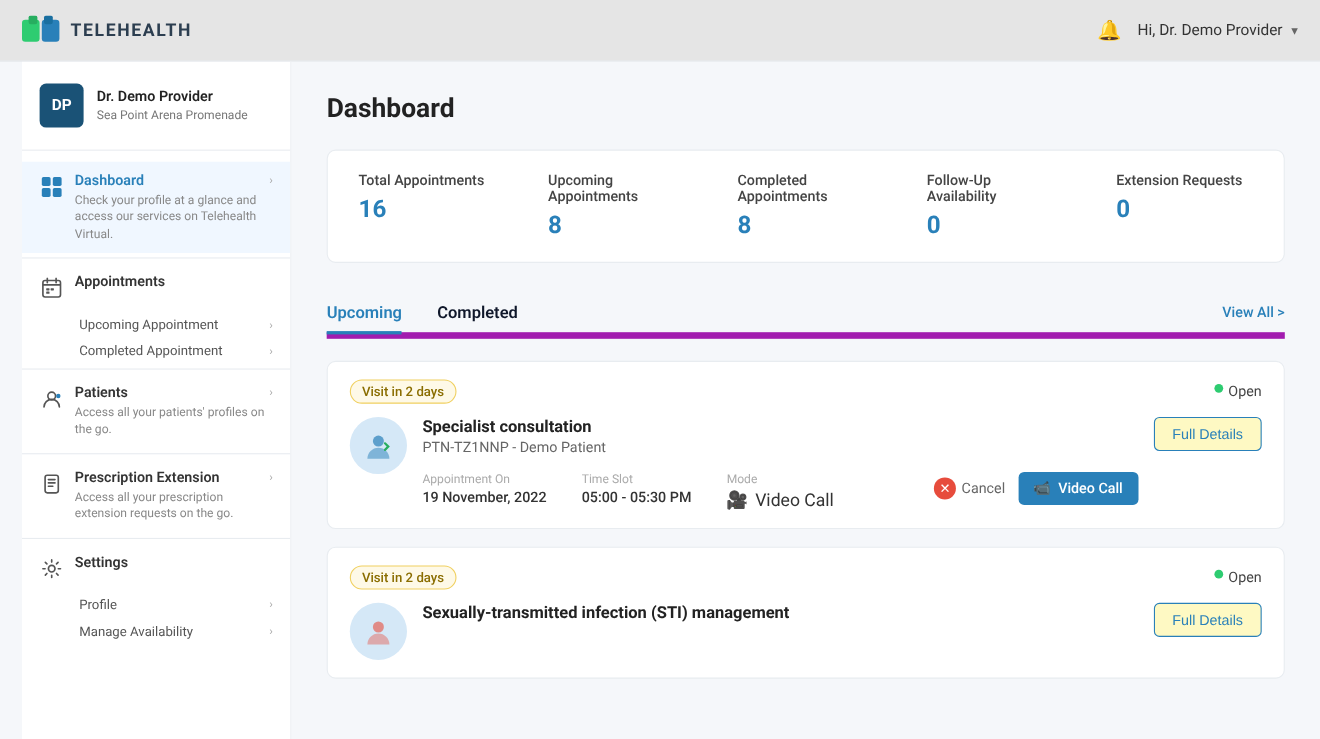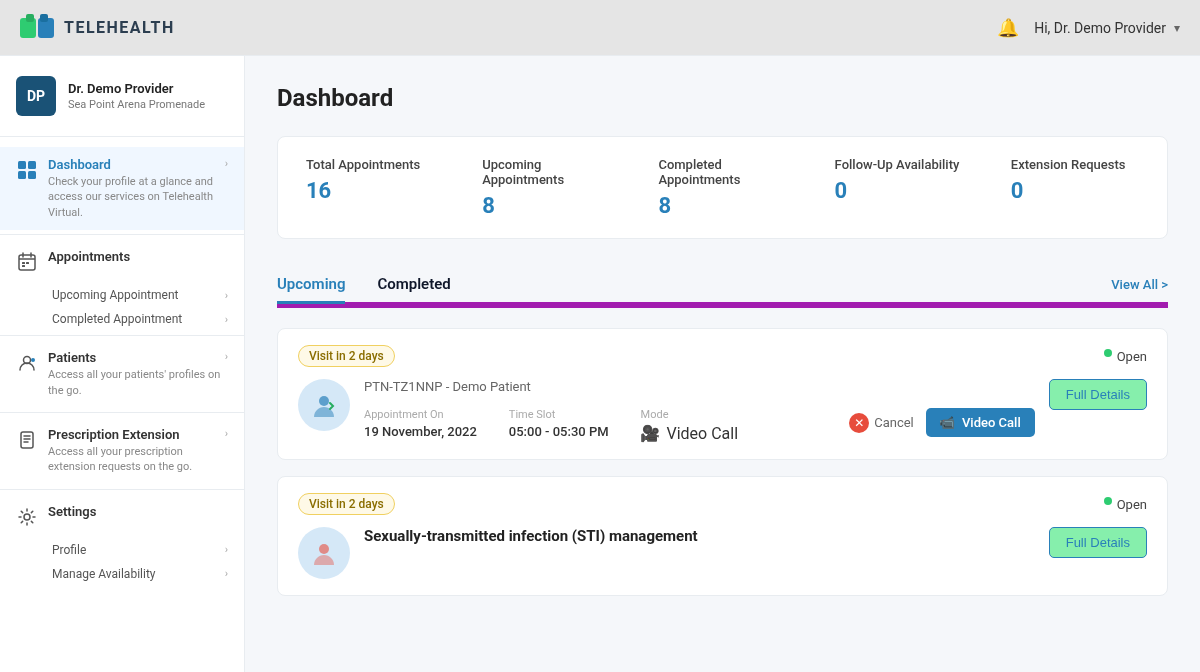--- a/index.html
+++ b/index.html
@@ -51,20 +51,21 @@
     }
 
     
     .sidebar {
       width: 245px;
       background: #fff;
       border-right: 1px solid #e8ecf0;
       flex-shrink: 0;
       overflow-y: auto;
       padding-bottom: 6px;
+      margin-left: 20px;
     }
     .sidebar-profile {
       display: flex;
       align-items: center;
       gap: 12px;
       padding: 20px 16px;
       border-bottom: 1px solid #e8ecf0;
     }
     .avatar {
       width: 40px;
@@ -233,21 +234,21 @@
       display: flex;
       align-items: center;
       justify-content: center;
       flex-shrink: 0;
       font-size: 22px;
     }
     .appt-info { flex: 1; }
     .appt-title { font-size: 15px; font-weight: 700; color: #222; margin-bottom: 3px; }
     .appt-patient { font-size: 13px; color: #666; }
     .full-details-btn {
-      background: #86efac;
+      background: #fef9c3;
       border: 1px solid #2980b9;
       color: #2980b9;
       padding: 7px 16px;
       border-radius: 5px;
       font-size: 13px;
       font-weight: 500;
       cursor: pointer;
       white-space: nowrap;
     }
     .appt-meta {
@@ -488,20 +489,21 @@
       </div>
       <div class="appt-body">
         <div class="appt-img">
           <svg width="32" height="32" viewBox="0 0 32 32" fill="none">
             <circle cx="16" cy="12" r="5" fill="#2980b9" opacity="0.7"></circle>
             <path d="M6 28c0-5.523 4.477-10 10-10s10 4.477 10 10" fill="#2980b9" opacity="0.5"></path>
             <path d="M22 14l3 3-3 3" stroke="#27ae60" stroke-width="2" stroke-linecap="round"></path>
           </svg>
         </div>
         <div class="appt-info">
+          <div class="appt-title">Specialist consultation</div>
           <div class="appt-patient">PTN-TZ1NNP - Demo Patient</div>
           <div class="appt-meta">
             <div class="meta-group">
               <div class="meta-label">Appointment On</div>
               <div class="meta-value">19 November, 2022</div>
             </div>
             <div class="meta-group">
               <div class="meta-label">Time Slot</div>
               <div class="meta-value">05:00 - 05:30 PM</div>
             </div>

